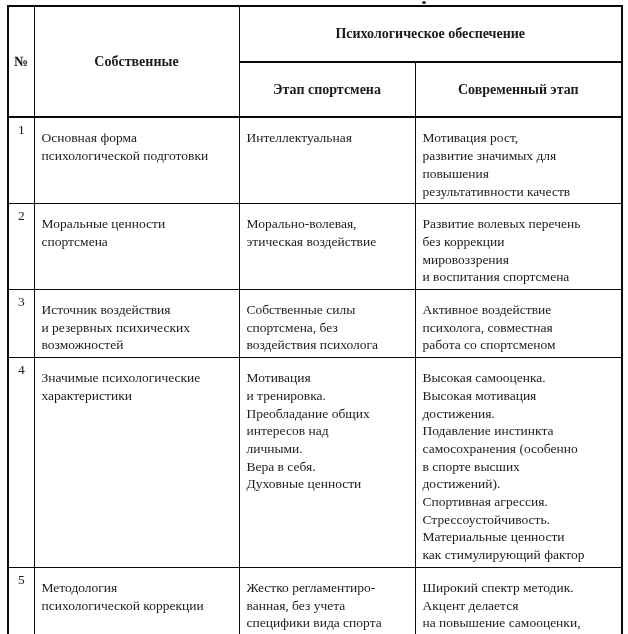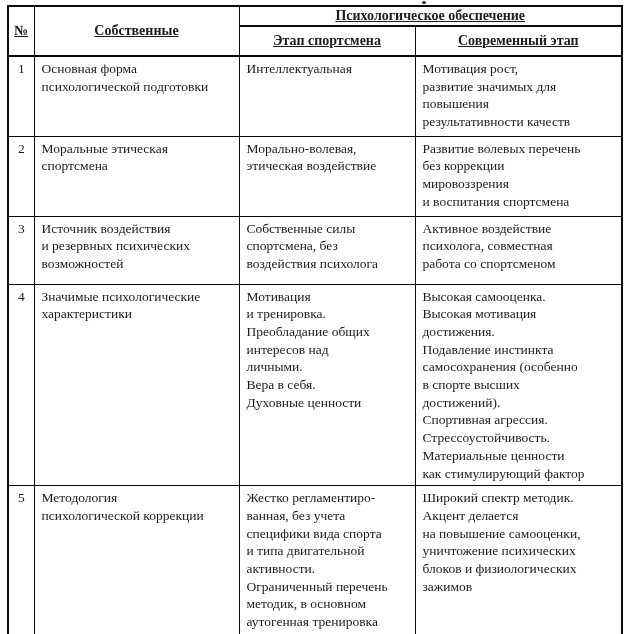--- a/index.html
+++ b/index.html
@@ -22,32 +22,31 @@
   col.c-num { width: 26px; }
   col.c-dir { width: 205px; }
   col.c-form { width: 176px; }
   col.c-mod { width: 207px; }
 
   th, td {
     border: 1px solid #0a0a0a;
     vertical-align: top;
     font-size: 13.5px;
     line-height: 17.7px;
-    padding: 3px 5px 3px 7px;
+    padding: 11px 5px 3px 7px;
     white-space: pre-line;
     overflow: hidden;
   }
   th {
     font-weight: bold;
     font-size: 14px;
     text-align: center;
     vertical-align: middle;
-    padding: 0 3px;
+    padding: 18px 3px;
     white-space: normal;
-    text-decoration: underline;
   }
   tr.group-row { height: 20px; }
   tr.sub-row { height: 30px; }
   tr.group-row th, tr.sub-row th { border-bottom: 2px solid #0a0a0a; }
 
   td.num { text-align: center; padding: 3px 2px; }
 
   tr.r1 { height: 80px; }
   tr.r2 { height: 80px; }
   tr.r3 { height: 68px; }
@@ -89,21 +88,21 @@
         <td>Основная форма
 психологической подготовки</td>
         <td>Интеллектуальная</td>
         <td>Мотивация рост,
 развитие значимых для
 повышения
 результативности качеств</td>
       </tr>
       <tr class="r2">
         <td class="num">2</td>
-        <td>Моральные этическая
+        <td>Моральные ценности
 спортсмена</td>
         <td>Морально-волевая,
 этическая воздействие</td>
         <td>Развитие волевых перечень
 без коррекции
 мировоззрения
 и воспитания спортсмена</td>
       </tr>
       <tr class="r3">
         <td class="num">3</td>

